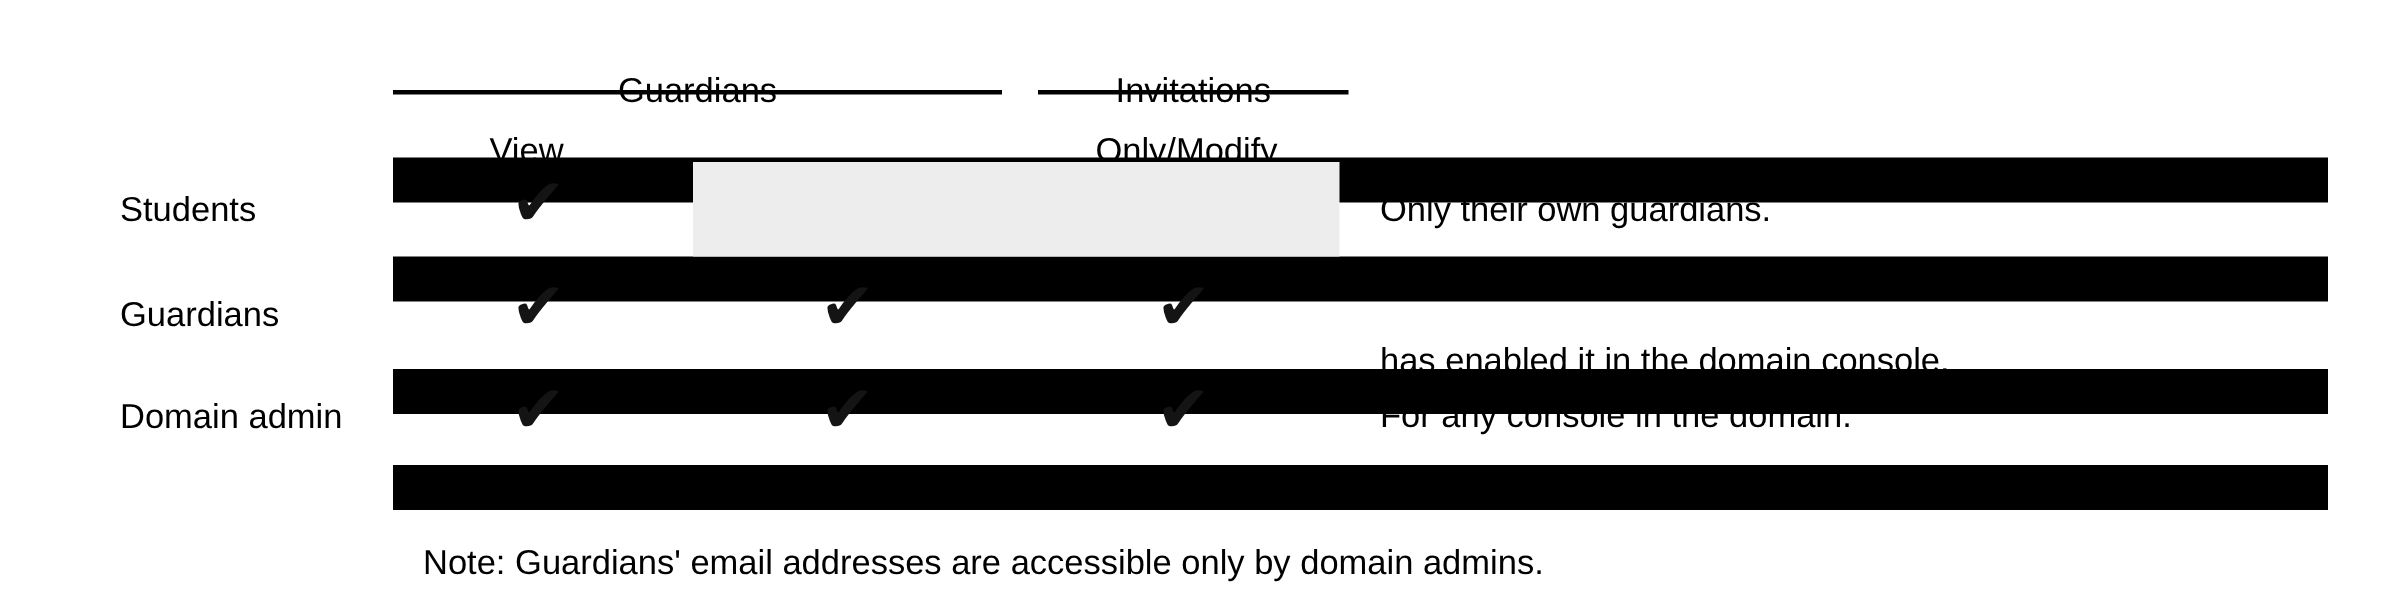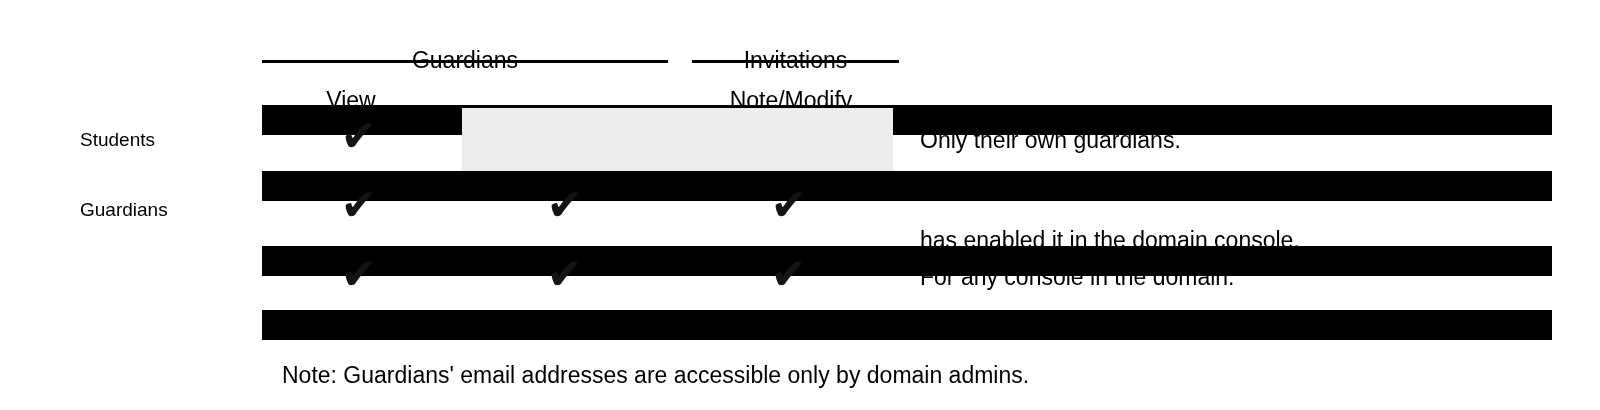--- a/index.html
+++ b/index.html
@@ -56,21 +56,21 @@
     top: 93px;
     width: 431px;
     height: 63px;
     background: #ededed;
   }
 
   .rowlabel {
     position: absolute;
     left: 50px;
     transform: translateY(-50%);
-    font-size: 19px;
+    font-size: 23px;
     white-space: nowrap;
   }
   .rowlabel.students { top: 125px; }
   .rowlabel.teachers { top: 195px; }
   .rowlabel.domain { top: 263px; }
 
   .check {
     position: absolute;
     transform: translate(-50%, -54%);
     font-size: 44px;
@@ -110,31 +110,32 @@
 </style>
 </head>
 <body>
 
 <div class="stage">
 
   <div class="grouphead guardians">Guardians</div>
   <div class="grouphead invitations">Invitations</div>
 
   <div class="colhead view">View</div>
-  <div class="colhead viewmodify">Note/Modify</div>
+  <div class="colhead viewmodify">Only/Modify</div>
 
   <div class="rule r-header"></div>
   <div class="rule r-students"></div>
   <div class="rule r-teachers"></div>
   <div class="rule r-domain"></div>
 
   <div class="restricted"></div>
 
   <div class="rowlabel students">Students</div>
   <div class="rowlabel teachers">Guardians</div>
+  <div class="rowlabel domain">Domain admin</div>
 
   <span class="check cx-view cy-students">✔</span>
 
   <span class="check cx-view cy-teachers">✔</span>
   <span class="check cx-modify cy-teachers">✔</span>
   <span class="check cx-viewmodify cy-teachers">✔</span>
 
   <span class="check cx-view cy-domain">✔</span>
   <span class="check cx-modify cy-domain">✔</span>
   <span class="check cx-viewmodify cy-domain">✔</span>

